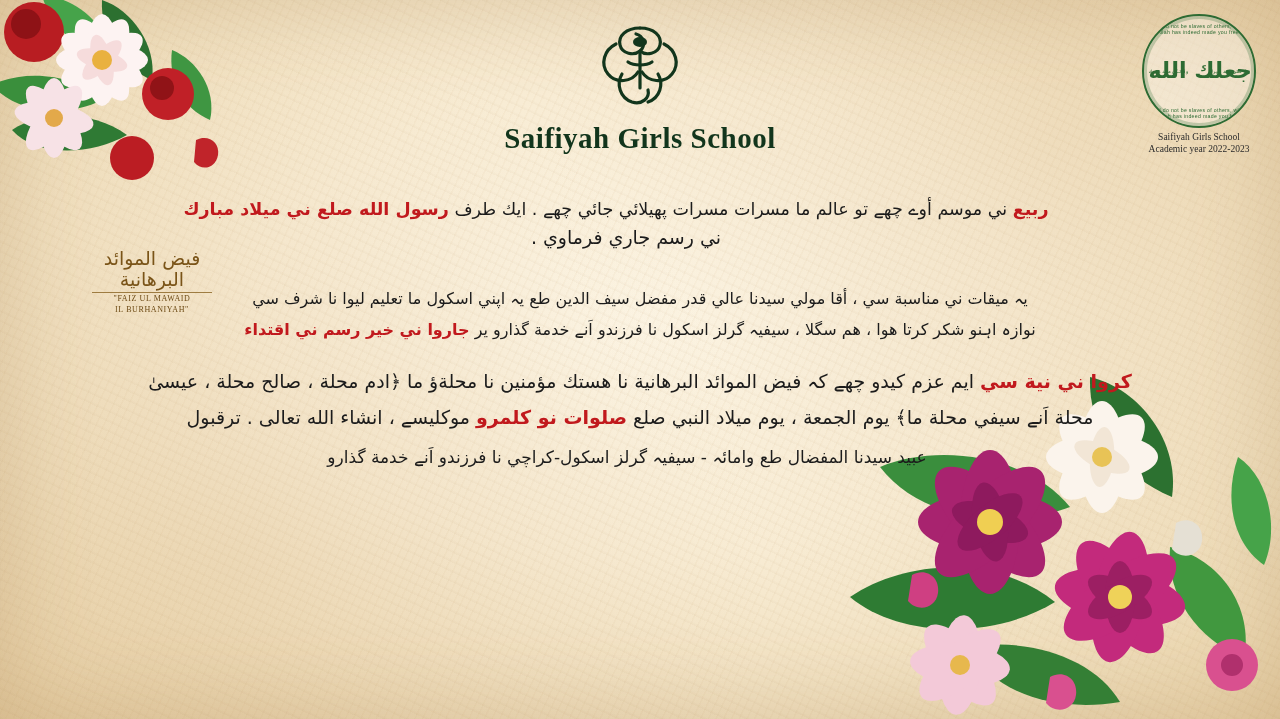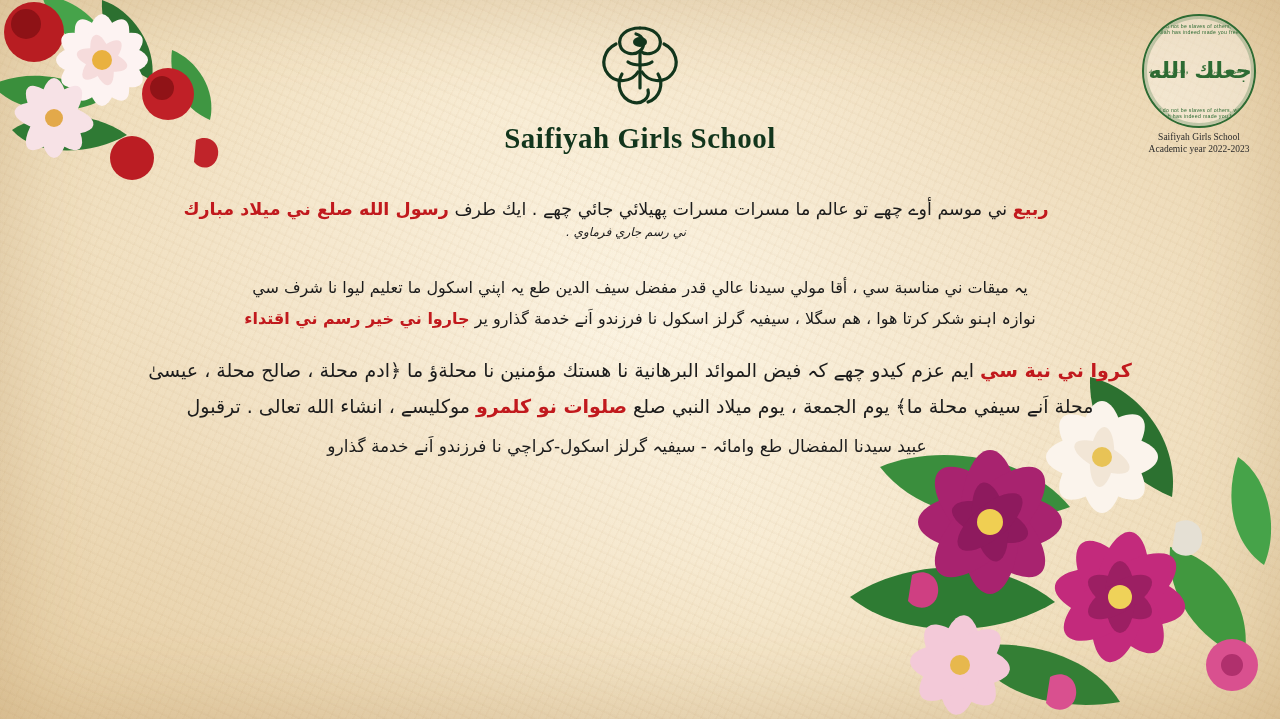--- a/index.html
+++ b/index.html
@@ -166,21 +166,21 @@
   .para { margin: 0; padding: 0 60px; }
   .l {
     display: block;
     line-height: 1.55;
     white-space: nowrap;
   }
   .p1 .l { font-size: 17.5px; }
   .p1 { margin-bottom: 16px; padding-left: 32px; }
   .p1 .l1 { margin-right: 20px; }
   .p1 .l2 { margin-right: 40px; }
-  .p1 .l3 { font-size: 12px; font-style: italic; }
+  .p1 .l3 { font-size: 19px; }
 
   .p2 { margin-top: 30px; }
   .p2 .l { font-size: 16px; line-height: 1.95; }
 
   .p3 { margin-top: 18px; }
   .p3 .l { font-size: 19px; line-height: 1.9; }
 
   .p4 { margin-top: 10px; }
   .p4 .l { font-size: 16px; line-height: 1.8; }
 
@@ -226,20 +226,26 @@
       <div class="seal-side right">ولا تكن عبد غيرك</div>
       <div class="seal-center">قد جعلك الله حر</div>
       <div class="seal-arc-bottom">And do not be slaves of others, when Allah has indeed made you free</div>
     </div>
     <div class="seal-caption">
       <div>Saifiyah Girls School</div>
       <div>Academic year 2022-2023</div>
     </div>
   </div>
 
+  <div class="emblem">
+    <div class="emblem-script">فيض الموائد البرهانية</div>
+    <div class="emblem-line"></div>
+    <div class="emblem-sub">"FAIZ UL MAWAID</div>
+    <div class="emblem-sub">IL BURHANIYAH"</div>
+  </div>
 
   <div class="body-text">
 
     <div class="para p1">
       <span class="l l1"><span class="red" style="color:#c1191d">ربيع</span> ني موسم أوے چھے تو عالم ما مسرات مسرات پھيلائي جائي چھے . ايك طرف <span class="red" style="color:#c1191d">رسول الله صلع ني ميلاد مبارك</span></span>
       <span class="l l3">ني رسم جاري فرماوي .</span>
     </div>
 
     <div class="para p2">
       <span class="l">يہ ميقات ني مناسبة سي ، أقا مولي سيدنا عالي قدر مفضل سيف الدين طع يہ اپني اسكول ما تعليم ليوا نا شرف سي</span>

